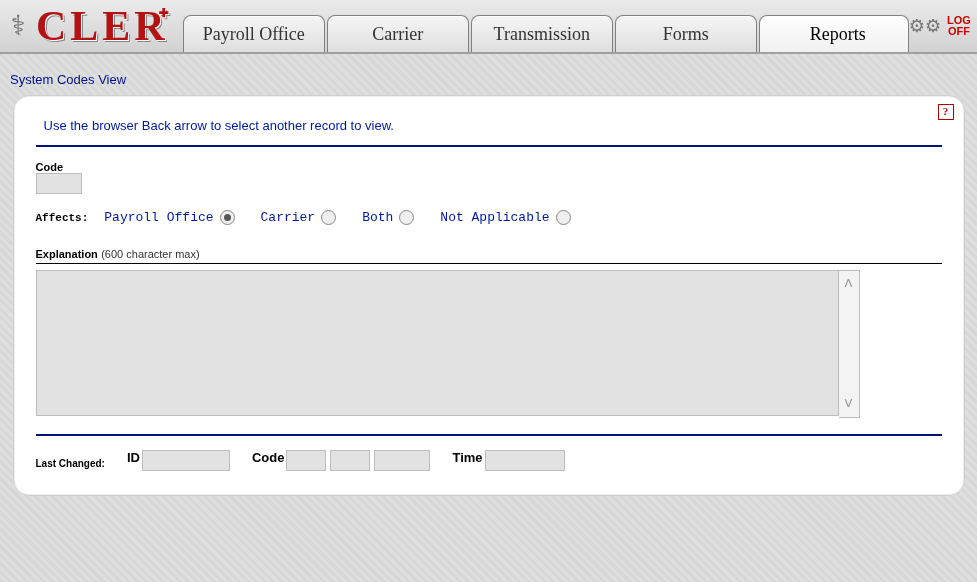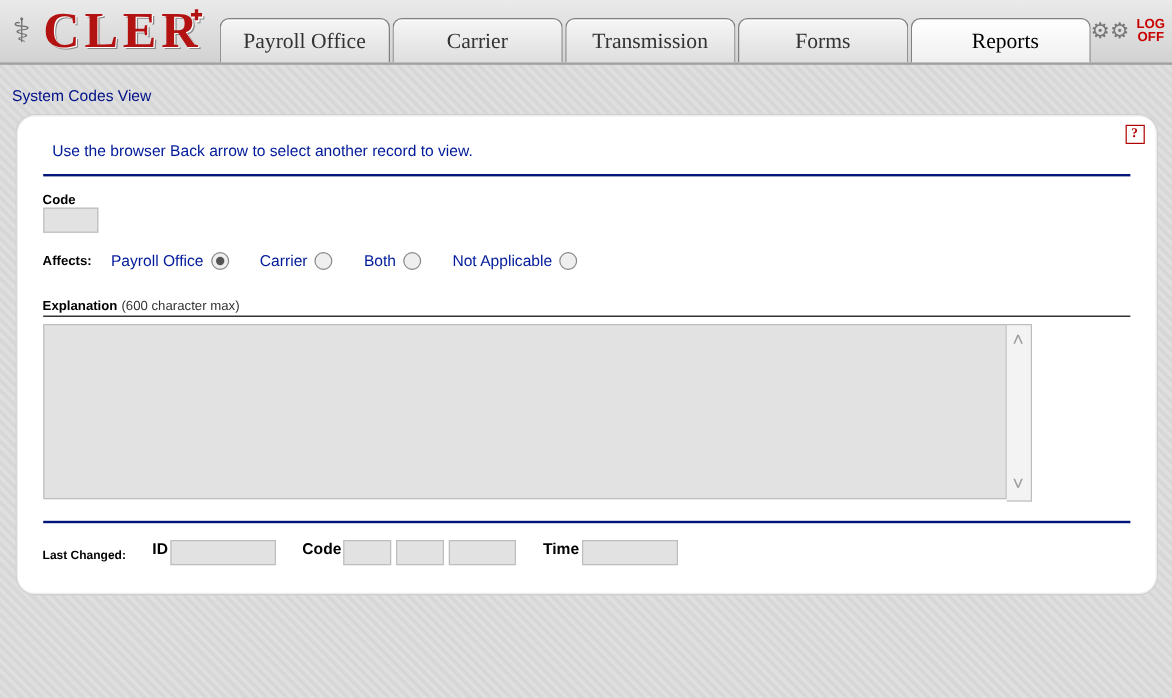--- a/index.html
+++ b/index.html
@@ -187,20 +187,21 @@
   .ro-box.time { width: 80px; }
 
   .field-block { margin-bottom: 16px; }
 
   .affects-row {
     display: flex;
     align-items: center;
     gap: 10px;
     margin: 16px 0 22px 0;
     font-size: 13px;
+    font-family: Liberation Mono, monospace;
   }
   .affects-row .label { margin-right: 6px; }
   .aff-opt {
     display: inline-flex;
     align-items: center;
     gap: 6px;
     color: #001a99;
     font-weight: 400;
     margin-right: 16px;
   }

